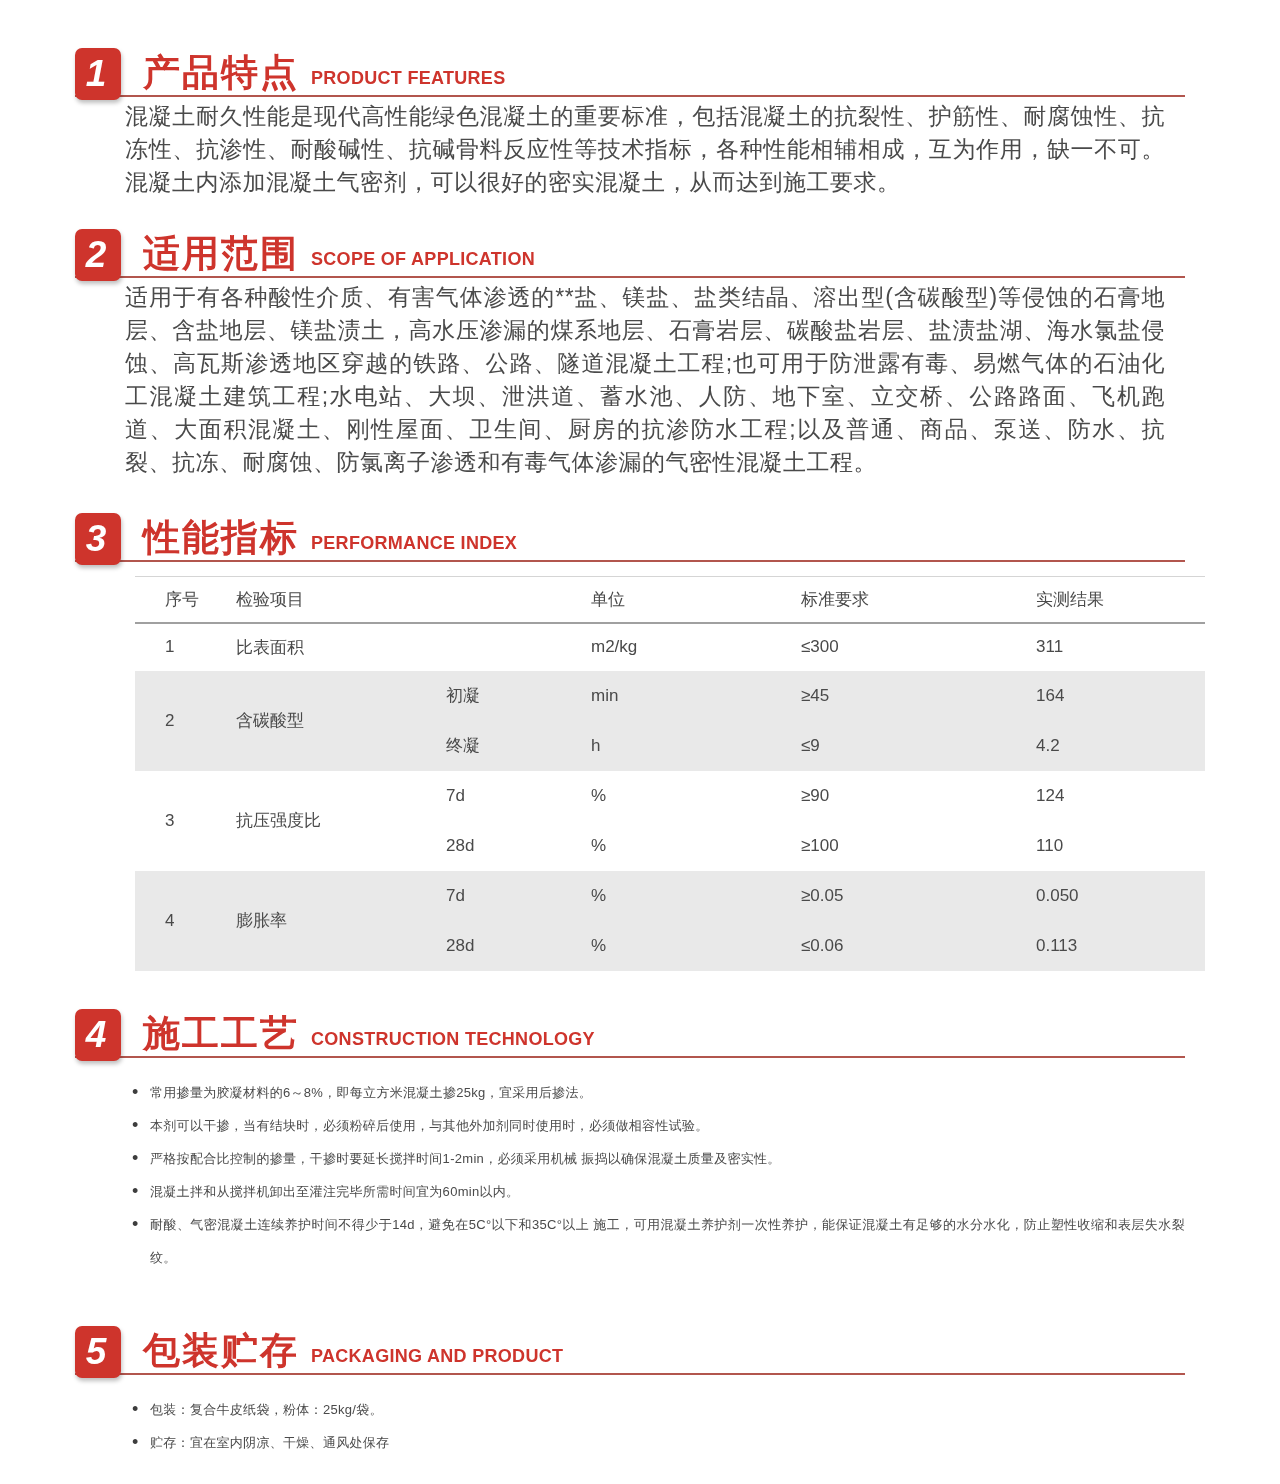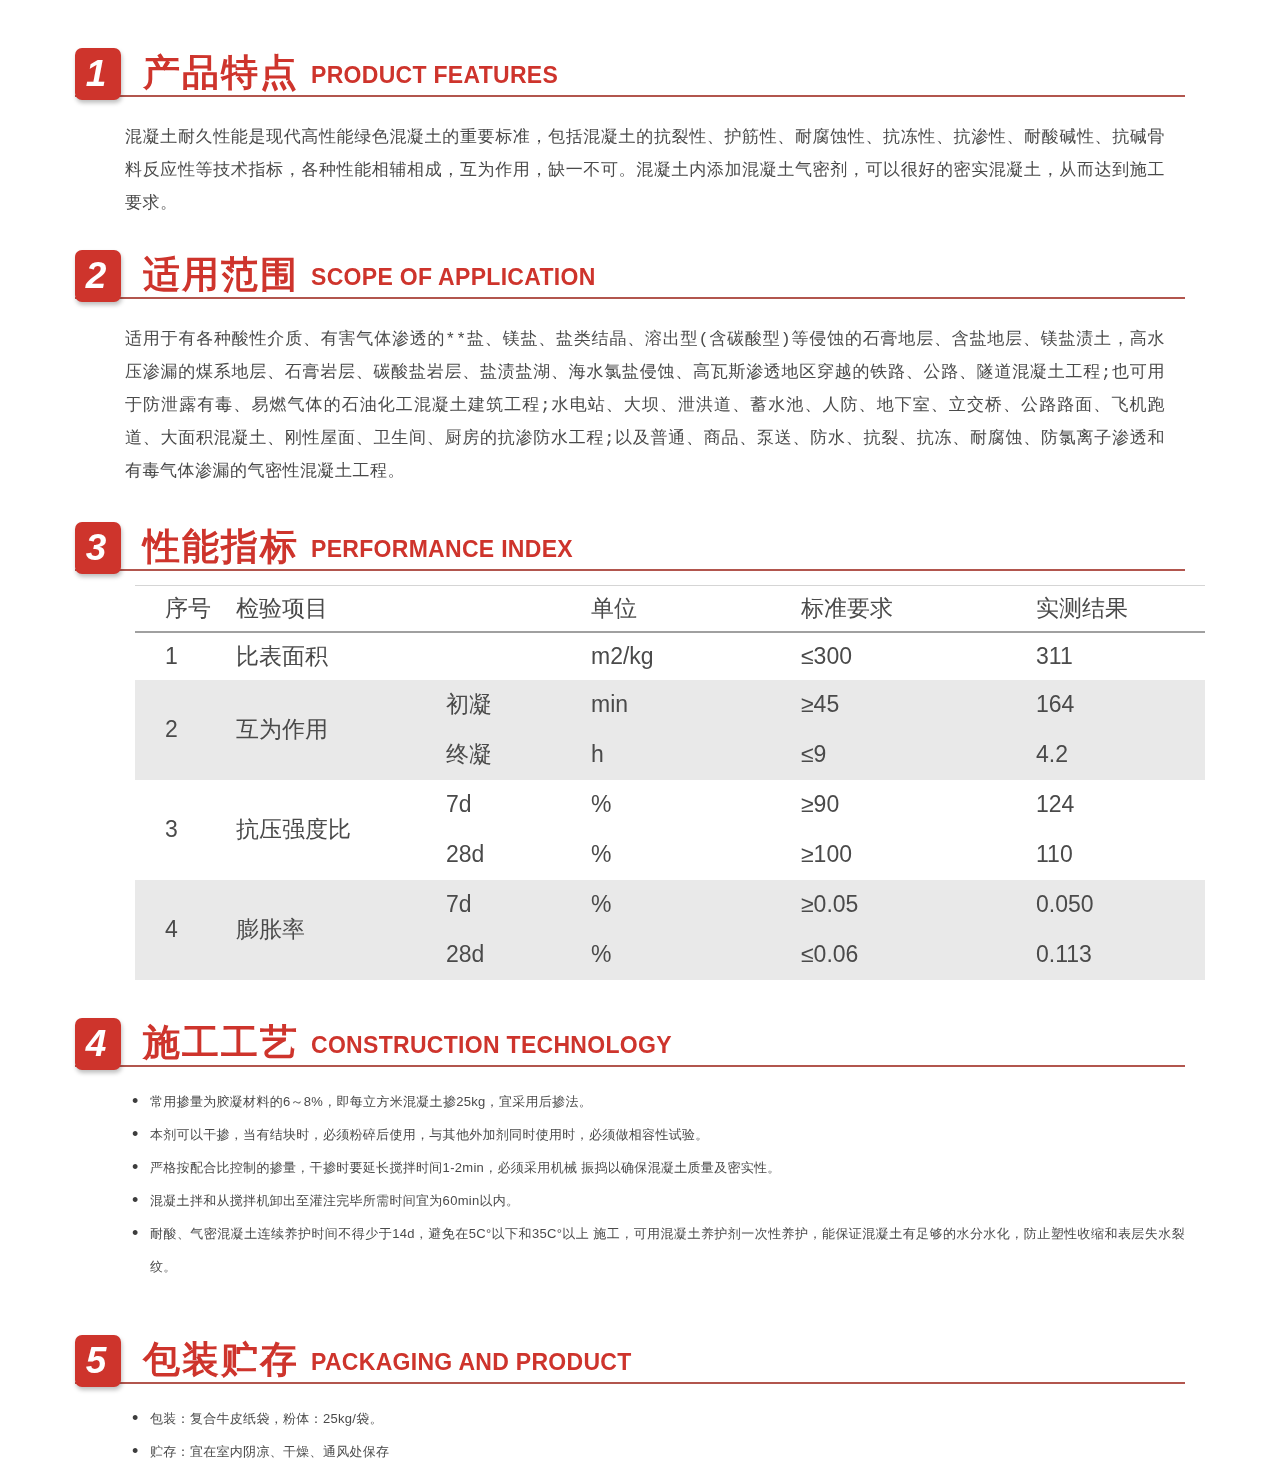--- a/index.html
+++ b/index.html
@@ -35,37 +35,36 @@
     box-shadow:1px 3px 4px rgba(0,0,0,0.25);
     flex:0 0 auto;
     padding-right:4px;
   }
   .title-zh{
     font-size:37px;font-weight:bold;color:var(--red);
     margin-left:22px;line-height:1;padding-bottom:4px;
     letter-spacing:2px;
   }
   .title-en{
-    font-size:23px;font-weight:bold;color:var(--red);
+    font-size:18px;font-weight:bold;color:var(--red);
     margin-left:12px;padding-bottom:6px;letter-spacing:0.3px;
   }
   .para{
-    font-size:17px;line-height:33px;
+    font-size:23px;line-height:33px;
     text-align:justify;
     color:var(--text);
-    margin:24px 20px 0 50px;
+    margin:3px 20px 0 50px;
     letter-spacing:0.5px;
-    font-family:Liberation Mono, monospace;
   }
   
   table.perf{
     border-collapse:collapse;
     width:1070px;
     margin:14px 0 0 60px;
-    font-size:23px;color:var(--text);
+    font-size:17px;color:var(--text);
     table-layout:fixed;
   }
   table.perf col.c1{width:95px;}
   table.perf col.c2{width:210px;}
   table.perf col.c3{width:145px;}
   table.perf col.c4{width:210px;}
   table.perf col.c5{width:235px;}
   table.perf col.c6{width:175px;}
   table.perf th,table.perf td{
     text-align:left;font-weight:normal;
@@ -161,21 +160,21 @@
       <tr class="r-single">
         <td class="pad1">1</td>
         <td>比表面积</td>
         <td></td>
         <td>m2/kg</td>
         <td>≤300</td>
         <td>311</td>
       </tr>
       <tr class="band">
         <td class="pad1" rowspan="2">2</td>
-        <td rowspan="2">互为作用</td>
+        <td rowspan="2">含碳酸型</td>
         <td>初凝</td>
         <td>min</td>
         <td>≥45</td>
         <td>164</td>
       </tr>
       <tr class="band">
         <td>终凝</td>
         <td>h</td>
         <td>≤9</td>
         <td>4.2</td>

